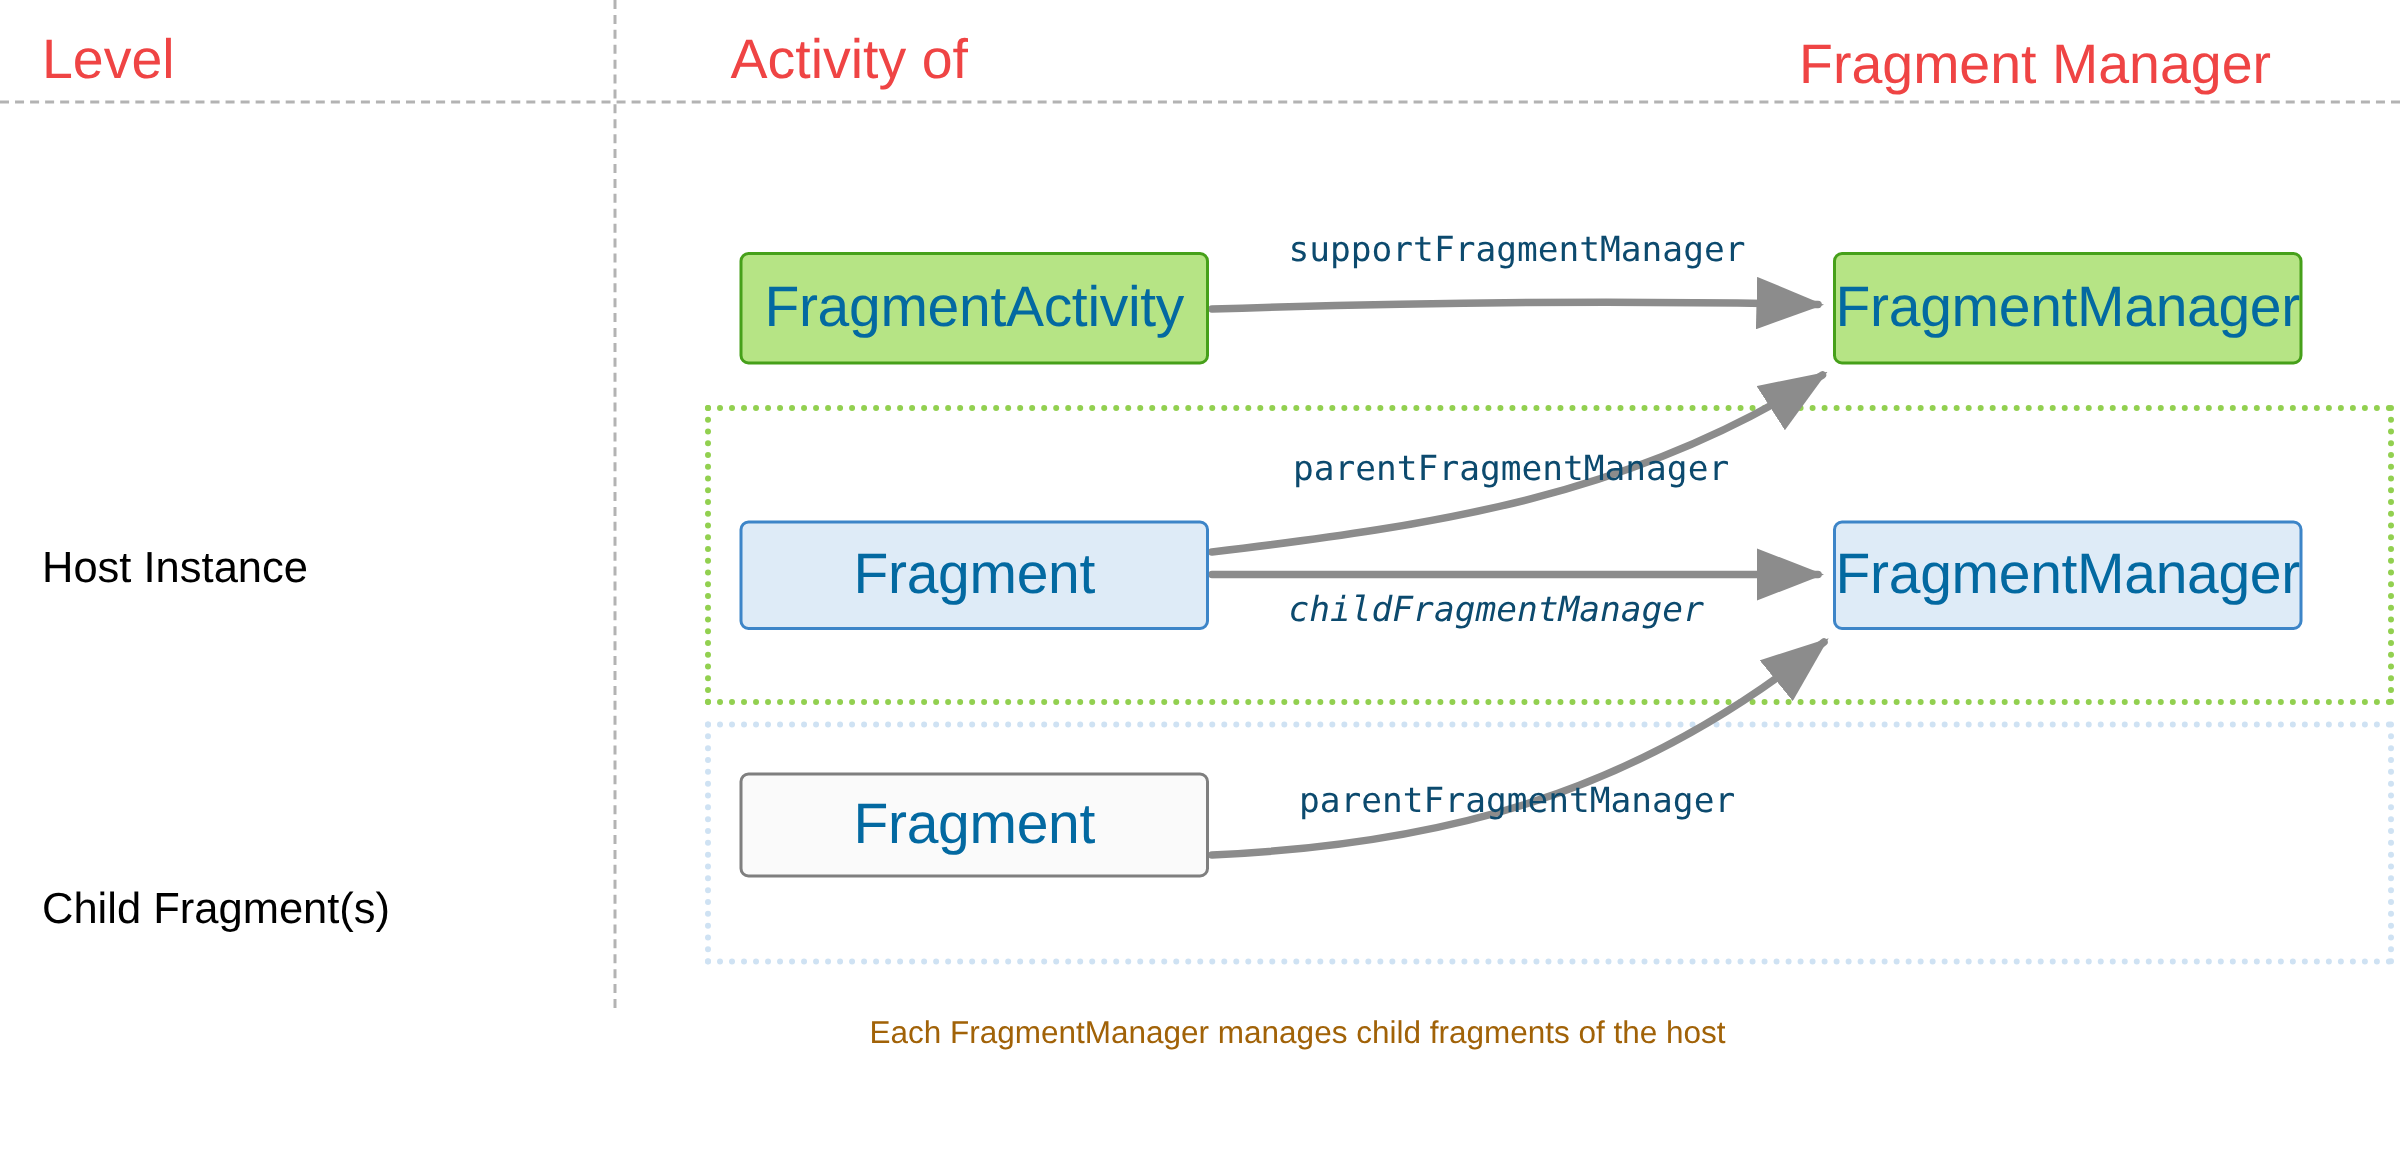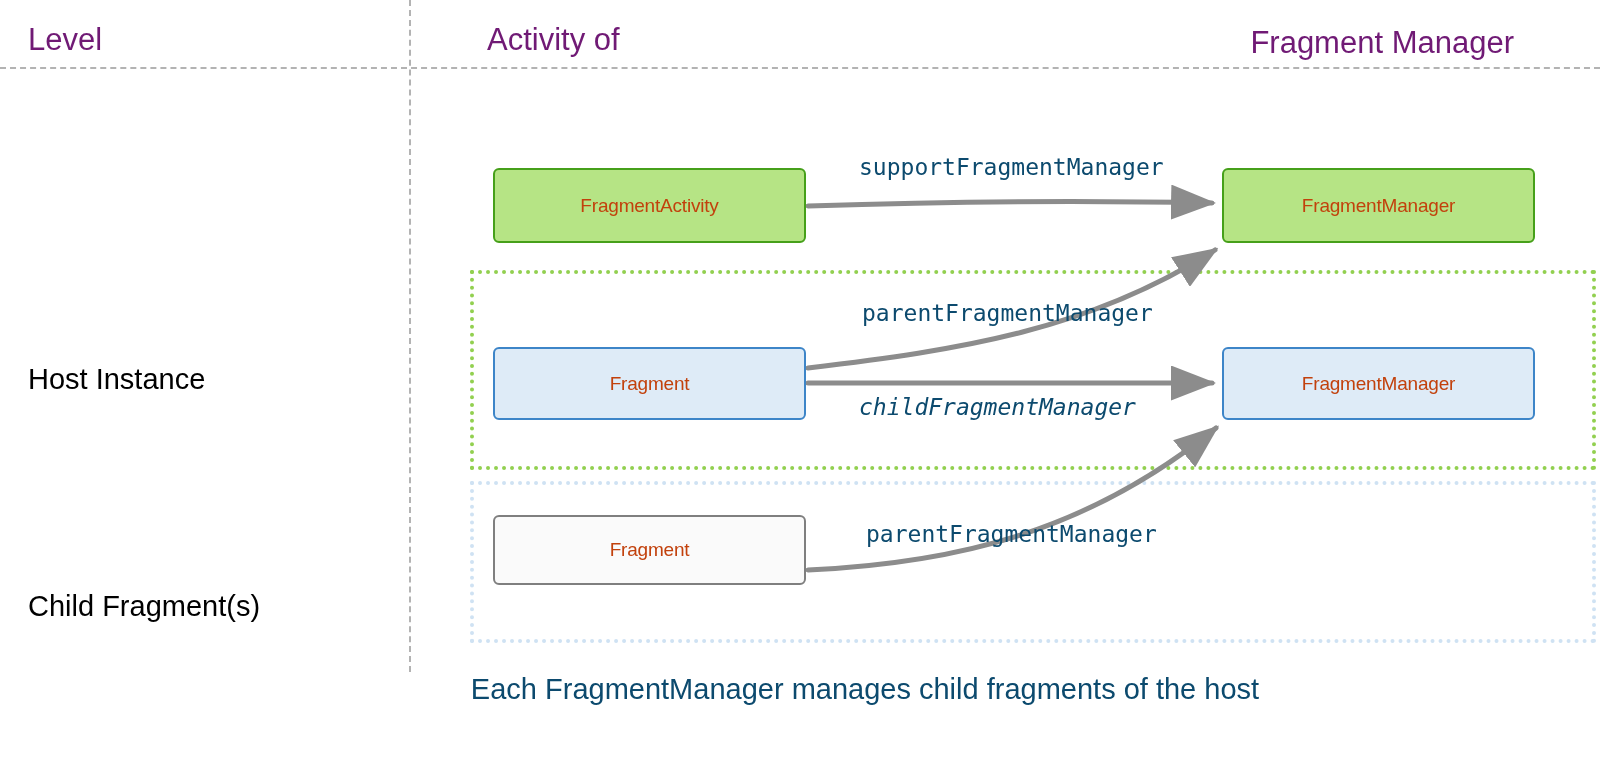--- a/index.html
+++ b/index.html
@@ -29,22 +29,22 @@
   .h-divider {
     position: absolute;
     left: 0px; top: 67px;
     width: 1600px; height: 0;
     border-top: 2px dashed #b3b3b3;
   }
 
   
   .hdr {
     position: absolute;
-    color: #701a75;
-    font-size: 31px;
+    color: #ef4444;
+    font-size: 37px;
     line-height: 36px;
     white-space: nowrap;
   }
   #hdr-level     { left: 28px;  top: 22px; }
   #hdr-instance  { left: 487px; top: 22px; }
   #hdr-fm        { right: 86px; top: 25px; }
 
   
   .row-label {
     position: absolute;
@@ -73,22 +73,22 @@
     border: 4px dotted #cfe2f3;
   }
 
   
   .node {
     position: absolute;
     display: flex;
     align-items: center;
     justify-content: center;
     border-radius: 6px;
-    font-size: 19px;
-    color: #c2410c;
+    font-size: 38px;
+    color: #0369a1;
     white-space: nowrap;
     letter-spacing: -0.2px;
   }
   .node.green {
     background: #b6e485;
     border: 2px solid #46a01a;
   }
   .node.blue {
     background: #deebf7;
     border: 2px solid #3d85c8;
@@ -126,23 +126,23 @@
     pointer-events: none;
   }
 
   
   #caption {
     position: absolute;
     left: 0; top: 670px;
     width: 1600px;
     text-align: center;
     padding-left: 130px;
-    font-size: 29px;
+    font-size: 21px;
     line-height: 38px;
-    color: #0c4a6e;
+    color: #a16207;
     white-space: nowrap;
   }
 </style>
 </head>
 <body>
 
 <div id="stage">
 
   <div class="v-divider"></div>
   <div class="h-divider"></div>

